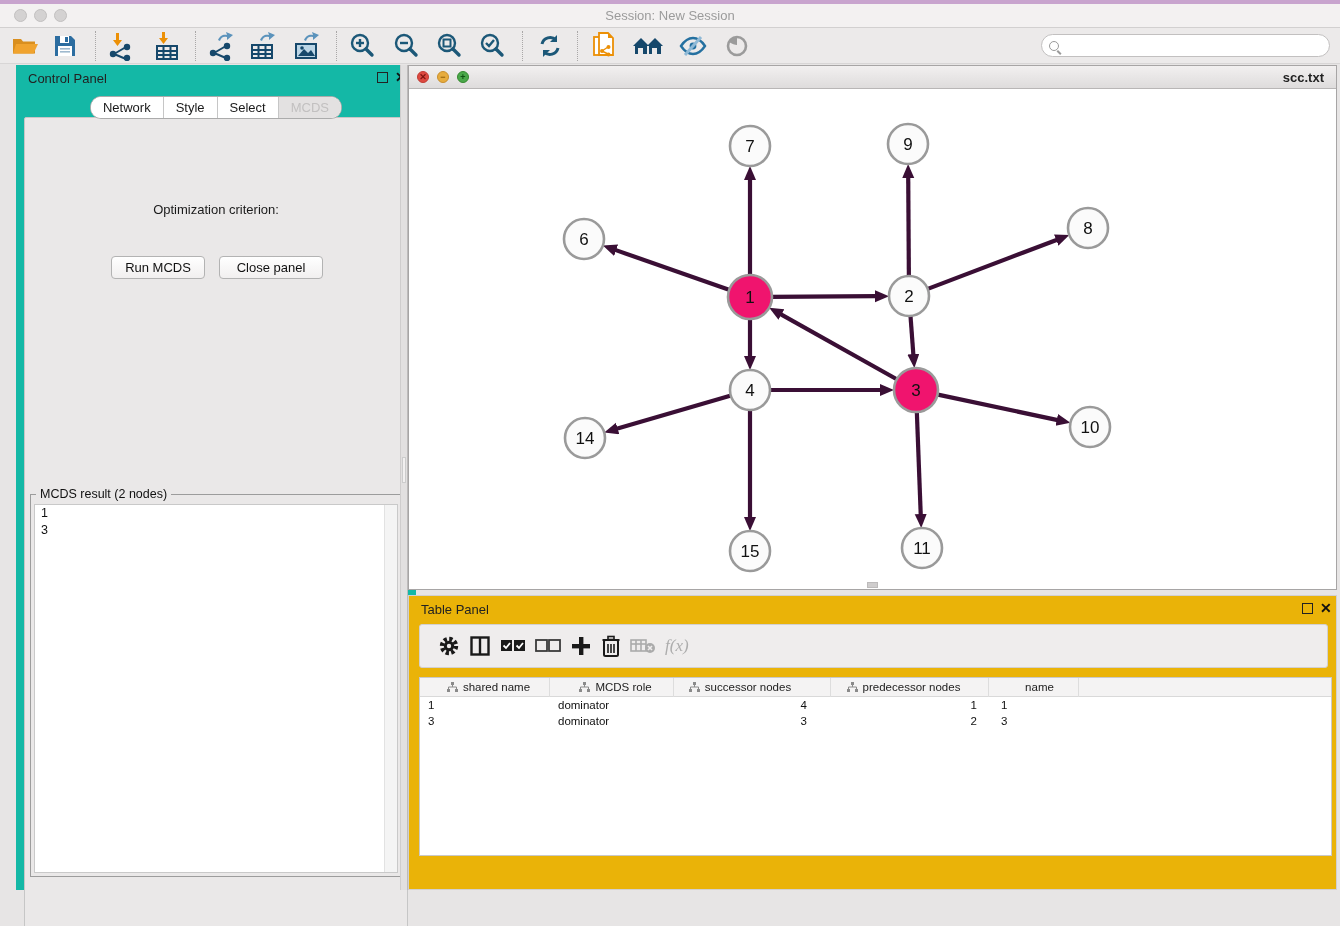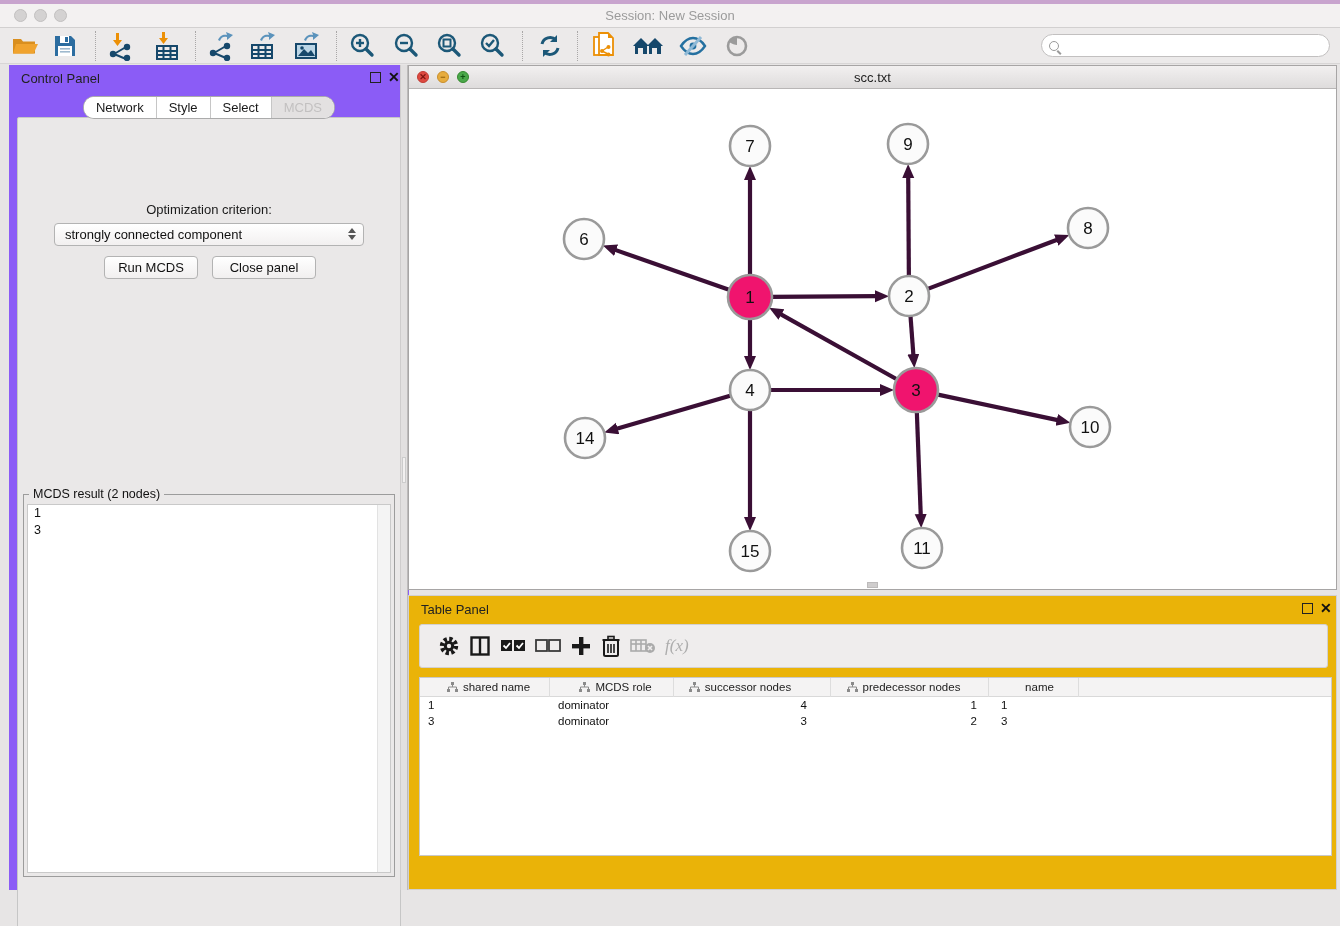--- a/index.html
+++ b/index.html
@@ -16,21 +16,21 @@
   .search-box{position:absolute;left:1041px;top:6px;width:289px;height:23px;border:1px solid #C2C0C0;border-radius:12px;background:#fff;display:flex;align-items:center;padding-left:7px;}
   .mag{width:10px;height:10px;border:1.6px solid #9a9a9a;border-radius:50%;position:relative;flex:0 0 auto;}
   .mag::after{content:"";position:absolute;left:8px;top:8px;width:5px;height:1.6px;background:#9a9a9a;transform:rotate(45deg);transform-origin:0 0;}
   .search-box input{border:none;outline:none;flex:1;font-size:12px;margin-left:5px;background:transparent;}
   
   .seg{display:inline-flex;border:1px solid #ABABAB;border-radius:11px;overflow:hidden;background:#fff;}
   .seg .tab{padding:3px 12px;font-size:13px;color:#1a1a1a;border-left:1px solid #C6C6C6;background:#fff;white-space:nowrap;}
   .seg .tab:first-child{border-left:none;}
   .seg .tab.active{background:#E3E1E1;color:#C2C0C0;}
   
-  .cpanel{position:absolute;left:9px;top:65px;width:400px;height:825px;background:#8b5cf6;}
+  .cpanel{position:absolute;left:16px;top:65px;width:400px;height:825px;background:#14b8a6;}
   .panel-head{position:relative;height:26px;}
   .panel-title{position:absolute;left:12px;top:6px;font-size:13px;color:#222;}
   .float-ico{position:absolute;top:7px;width:11px;height:11px;border:1.6px solid #222;}
   .close-ico{position:absolute;top:4px;font-size:14px;font-weight:bold;color:#111;}
   .cp-content{position:absolute;left:8px;top:52px;width:384px;height:826px;border:1px solid #C6C6C6;background:#EAE8E8;border-radius:2px;height:826px;}
   .cp-tabs{position:absolute;left:0;width:400px;top:31px;text-align:center;z-index:3;}
   .opt-label{position:absolute;left:0;width:400px;top:137px;text-align:center;font-size:13px;color:#1a1a1a;}
   .dropdown{position:absolute;left:45px;top:158px;width:310px;height:23px;background:linear-gradient(#ffffff,#f2f0f0);border:1px solid #B3B3B3;border-radius:4px;font-size:13px;color:#111;display:flex;align-items:center;padding-left:10px;}
   .stepper{position:absolute;right:7px;top:4px;display:flex;flex-direction:column;gap:2px;}
   .stepper i{width:0;height:0;border-left:4px solid transparent;border-right:4px solid transparent;}
@@ -45,21 +45,21 @@
   
   .vdivider{position:absolute;left:400px;top:65px;width:8px;height:825px;background:#E2E0E0;border-left:1px solid #CFCDCD;border-right:1px solid #BDBBBB;}
   .vhandle{position:absolute;left:1px;top:392px;width:4px;height:26px;background:#F2F0F0;border:1px solid #CCC;}
   
   .netwin{position:absolute;left:408px;top:65px;width:929px;height:525px;border:1px solid #A7A5A5;background:#fff;}
   .net-title{position:absolute;left:0;top:0;right:0;height:23px;background:linear-gradient(#F2F0F0,#DEDCDC);border-bottom:1px solid #B8B6B6;}
   .light{position:absolute;top:5px;width:12px;height:12px;border-radius:50%;font-size:9px;line-height:11px;text-align:center;font-weight:bold;}
   .light.red{background:#DE4A41;border:1px solid #C13B33;color:#7E1510;}
   .light.yellow{background:#E7AC3E;border:1px solid #C98F2D;color:#8F5E0A;}
   .light.green{background:#4AA84A;border:1px solid #35892F;color:#0F5212;}
-  .net-name{position:absolute;left:0;right:0;top:4px;text-align:center;font-size:13px;color:#222;}
+  .net-name{position:absolute;left:0;right:12px;top:4px;text-align:right;font-size:13px;color:#222;font-weight:bold;}
   .graph-wrap{position:absolute;left:0;top:23px;right:0;bottom:0;background:#fff;}
   .hgrip{position:absolute;left:458px;bottom:1px;width:11px;height:6px;background:#CFCDCD;border:1px solid #BDBBBB;}
   
   .tpanel{position:absolute;left:408px;top:595px;width:929px;height:295px;background:#eab308;border:1px solid #D2D0D0;}
   .ttoolbar{position:absolute;left:10px;top:28px;width:909px;height:44px;background:#EFEDED;border:1px solid #D2D0D0;border-radius:3px;display:flex;align-items:center;gap:9px;padding-left:18px;}
   .tt-ico{display:flex;align-items:center;justify-content:center;height:30px;}
   .table{position:absolute;left:10px;top:81px;width:913px;height:179px;background:#fff;border:1px solid #C9C9C9;font-size:11.5px;color:#111;}
   .thead{display:flex;height:19px;background:#F4F3F3;border-bottom:1px solid #D9D9D9;align-items:center;}
   .th{display:flex;align-items:center;justify-content:center;gap:5px;height:19px;border-right:1px solid #DDD;font-size:11.5px;color:#222;}
   .trow{display:flex;height:16px;align-items:center;}
@@ -257,27 +257,20 @@
     <div class="cp-content"></div>
     <div class="cp-tabs">
       <span class="seg">
         <span class="tab">Network</span>
         <span class="tab">Style</span>
         <span class="tab">Select</span>
         <span class="tab active">MCDS</span>
       </span>
     </div>
     <div class="opt-label">Optimization criterion:</div>
-    <div class="dropdown">
-      <span>strongly connected component</span>
-      <span class="stepper">
-          <i class="up"></i>
-          <i class="dn"></i>
-        </span>
-    </div>
     <div class="cbtn" style="left:95px;width:94px">Run MCDS</div>
     <div class="cbtn" style="left:203px;width:104px">Close panel</div>
     <div class="fieldset">
       <span class="legend">MCDS result (2 nodes)</span>
       <div class="result-area">
         <div id="result-items">
             <div class="result-item">1</div>
             <div class="result-item">3</div>
           </div>
         <div class="scrolltrack"></div>

